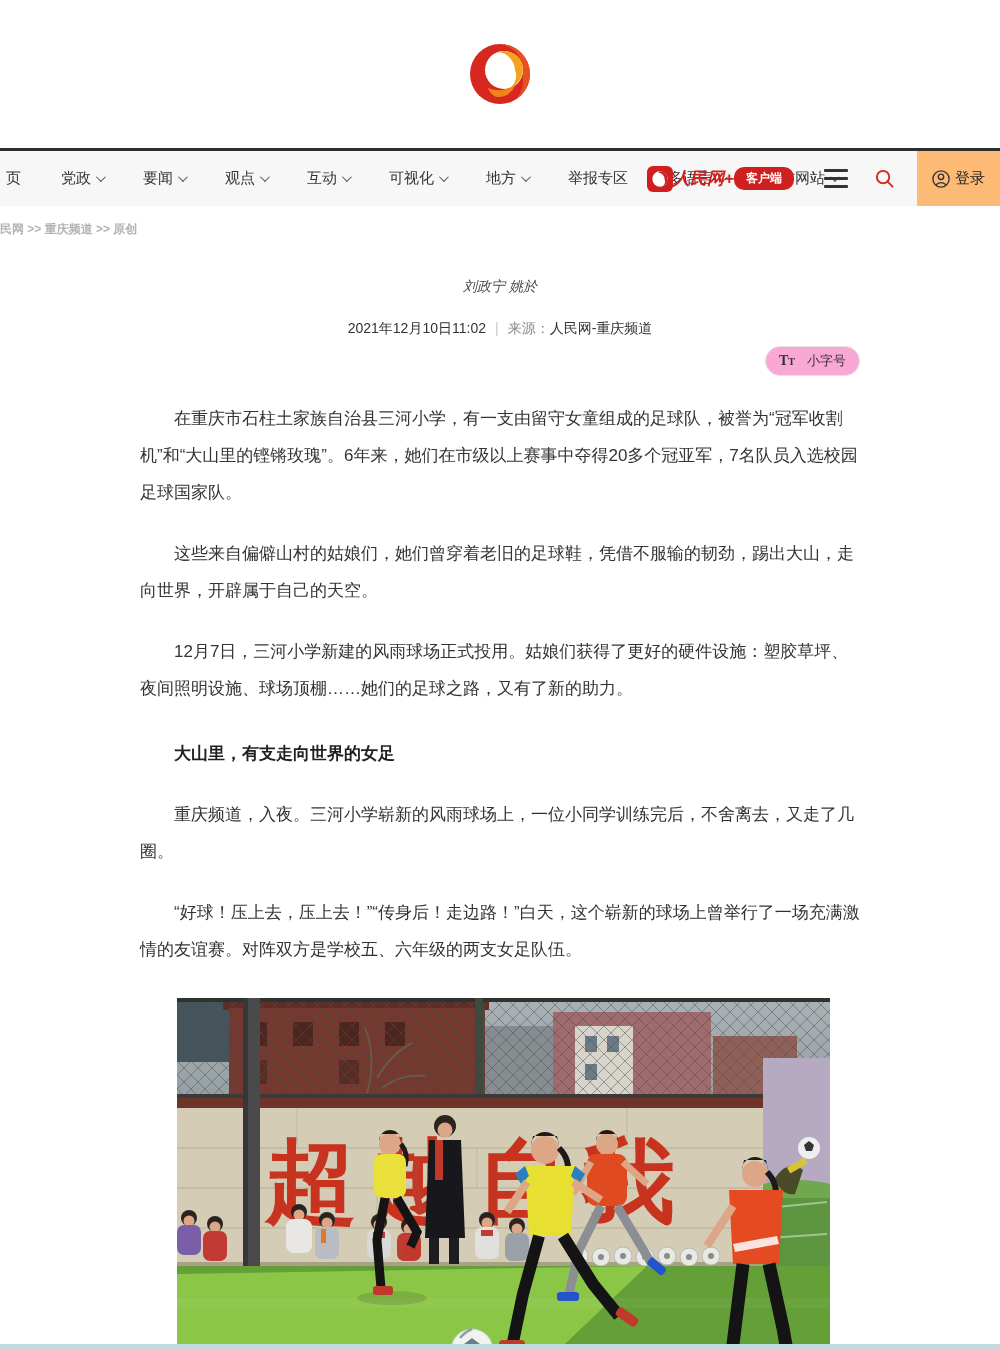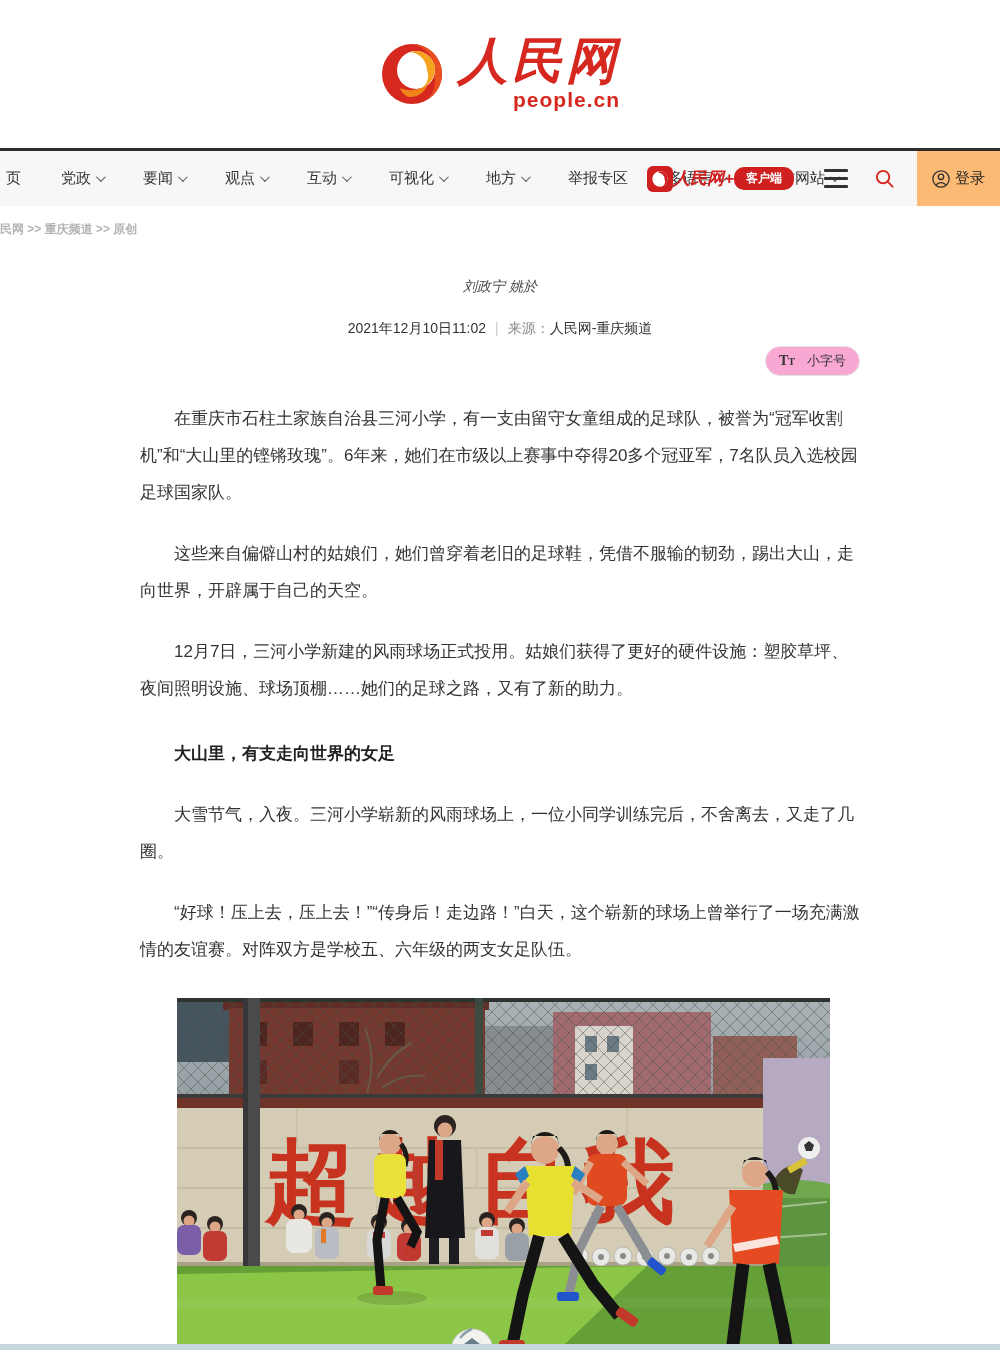--- a/index.html
+++ b/index.html
@@ -88,24 +88,20 @@
 
   <header class="site-header">
     <div class="logo">
       <svg class="logo-swirl" viewBox="0 0 64 64">
         <circle cx="32" cy="32" r="30" fill="#d6281e"></circle>
         <path d="M32 2 A30 30 0 0 1 62 32 A30 30 0 0 1 48 57 A26 26 0 0 0 54 32 A26 26 0 0 0 32 2 Z" fill="#e8501f"></path>
         <circle cx="36" cy="28" r="19" fill="#ffffff"></circle>
         <path d="M36 9 A19 19 0 0 1 55 28 A19 19 0 0 1 43 45 A15 15 0 0 0 47 28 A19 19 0 0 0 30 10 Z" fill="#f5a31e"></path>
         <path d="M20 46 Q34 52 48 42 Q42 56 28 55 Q22 52 20 46 Z" fill="#f08418"></path>
       </svg>
-      <div class="logo-text">
-        <div class="logo-cn">人民网</div>
-        <div class="logo-domain">people.cn</div>
-      </div>
     </div>
   </header>
 
   <nav class="main-nav">
     <div class="nav-items">
       <a class="nav-item">
           <span>页</span>
         </a>
       <a class="nav-item">
           <span>党政</span>
@@ -189,21 +185,21 @@
       <button class="fontsize-btn">
         <span class="tt-icon"><span class="t-big">T</span><span class="t-small">T</span></span>
         <span>小字号</span>
       </button>
     </div>
 
     <p>在重庆市石柱土家族自治县三河小学，有一支由留守女童组成的足球队，被誉为“冠军收割机”和“大山里的铿锵玫瑰”。6年来，她们在市级以上赛事中夺得20多个冠亚军，7名队员入选校园足球国家队。</p>
     <p>这些来自偏僻山村的姑娘们，她们曾穿着老旧的足球鞋，凭借不服输的韧劲，踢出大山，走向世界，开辟属于自己的天空。</p>
     <p>12月7日，三河小学新建的风雨球场正式投用。姑娘们获得了更好的硬件设施：塑胶草坪、夜间照明设施、球场顶棚……她们的足球之路，又有了新的助力。</p>
     <p class="subhead">大山里，有支走向世界的女足</p>
-    <p>大雪节气，入夜。三河小学崭新的风雨球场上，一位小同学训练完后，不舍离去，又走了几圈。</p>
+    <p>重庆频道，入夜。三河小学崭新的风雨球场上，一位小同学训练完后，不舍离去，又走了几圈。</p>
     <p>“好球！压上去，压上去！”“传身后！走边路！”白天，这个崭新的球场上曾举行了一场充满激情的友谊赛。对阵双方是学校五、六年级的两支女足队伍。</p>
 
     <figure class="photo-figure">
       <svg width="653" height="420" viewBox="0 0 653 420">
         <defs>
           <pattern id="mesh" width="14" height="14" patternUnits="userSpaceOnUse">
             <path d="M0 7 L7 0 L14 7 L7 14 Z" fill="none" stroke="#47544c" stroke-width="1" opacity="0.5"></path>
           </pattern>
           <linearGradient id="skyg" x1="0" y1="0" x2="0" y2="1">
             <stop offset="0" stop-color="#aab2b6"></stop>

